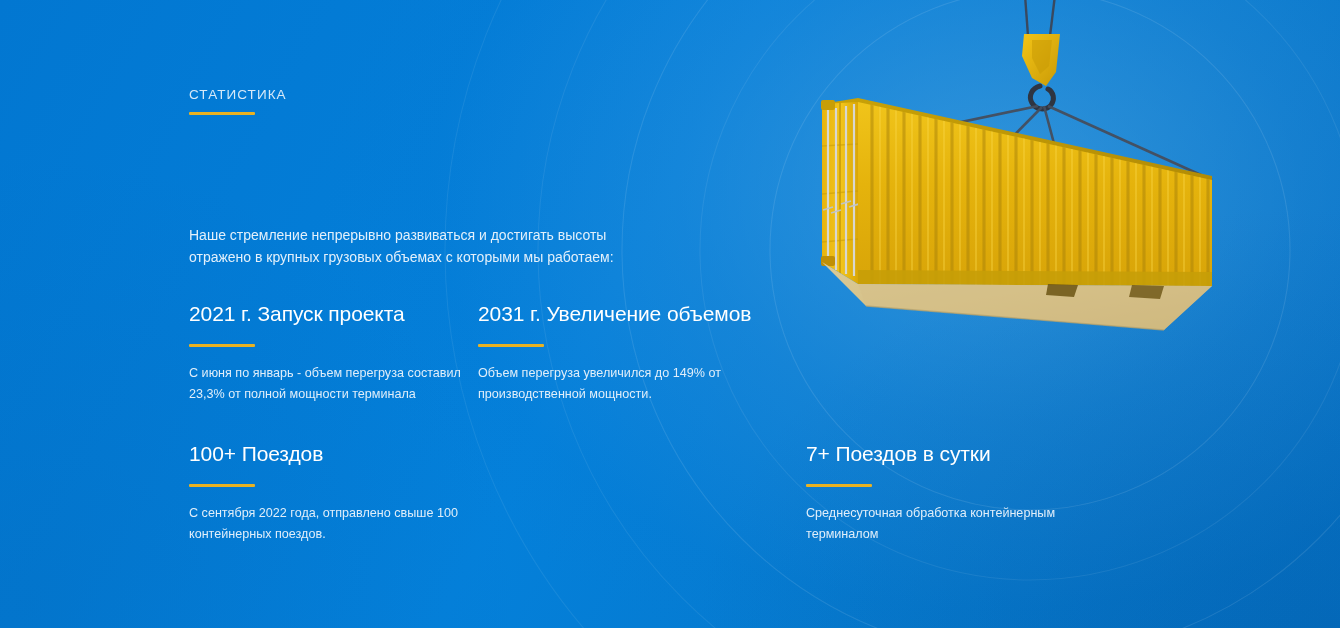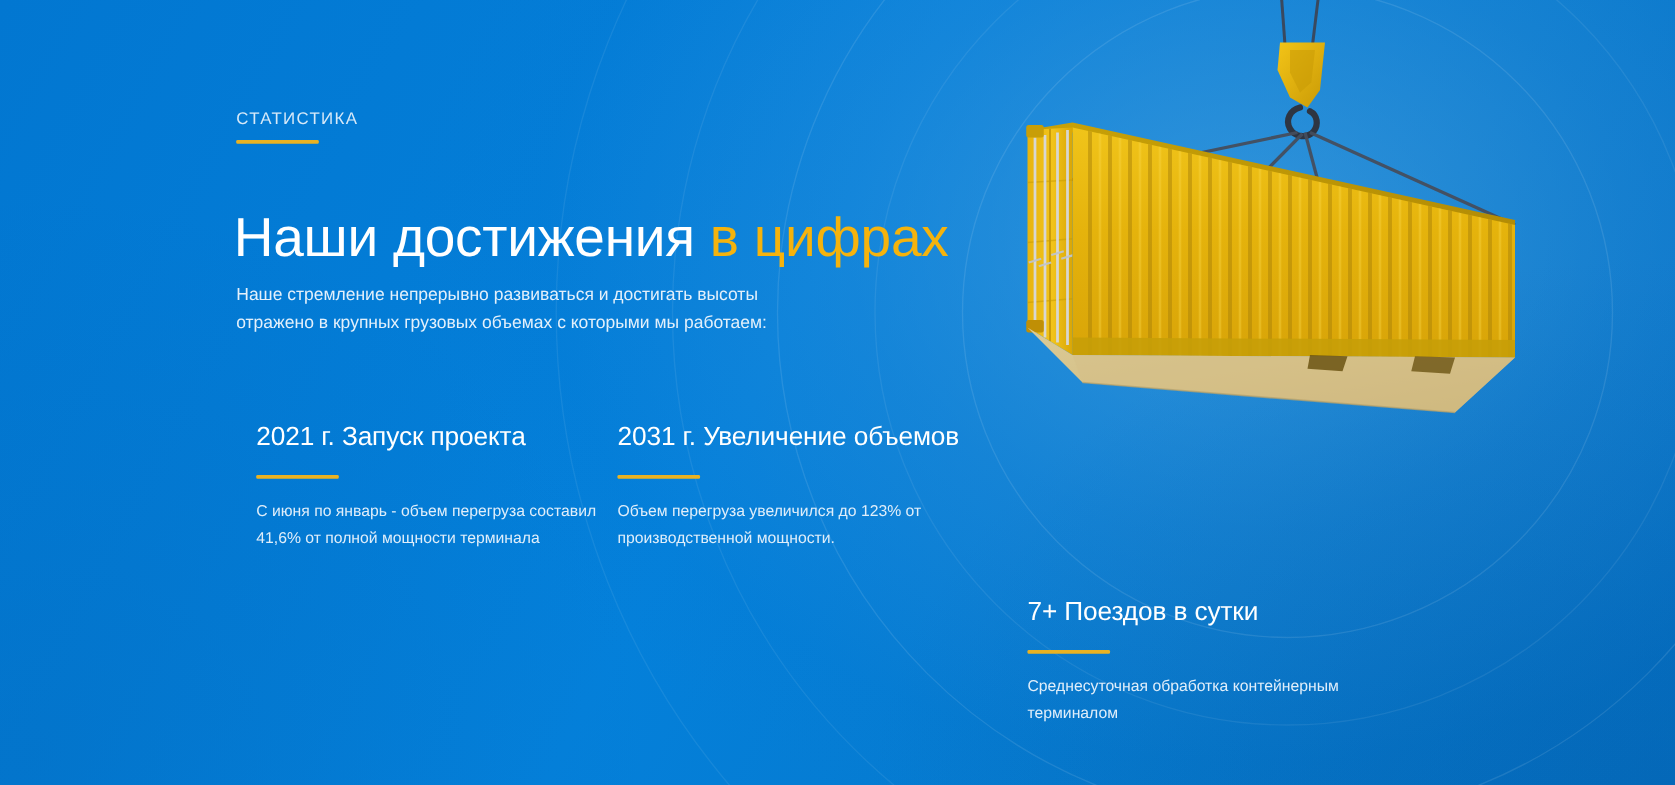--- a/index.html
+++ b/index.html
@@ -108,24 +108,23 @@
     width: 470px;
     font-size: 14px;
     line-height: 22px;
     color: #E3F0FB;
     font-weight: 400;
   }
 
   
   .stats {
     position: absolute;
-    left: 16px;
+    left: 0;
     top: 300px;
     width: 1000px;
-    margin-top: 36px;
   }
   .stat-row {
     position: relative;
     height: 140px;
   }
   .stat {
     position: absolute;
     top: 0;
   }
   .stat.col-0 { left: 0px;   width: 280px; }
@@ -329,40 +328,44 @@
 
       <polyline points="106,312 404,336" fill="none" stroke="#B9A26A" stroke-width="1.4" opacity="0.7"></polyline>
     </g>
   </svg>
 
   <div class="content">
 
     <div class="eyebrow">СТАТИСТИКА</div>
     <div class="eyebrow-rule"></div>
 
-    <h1 class="headline"><span>Наши достижения </span><span class="accent">в цифрах</span></h1>
 
     <p class="lede">Наше стремление непрерывно развиваться и достигать высоты отражено в крупных грузовых объемах с которыми мы работаем:</p>
 
     <div class="stats">
 
       <div class="stat-row">
         <div class="stat col-0">
           <div class="stat-title">2021 г. Запуск проекта</div>
           <div class="stat-rule"></div>
-          <div class="stat-desc">С июня по январь - объем перегруза составил 41,6% от полной мощности терминала</div>
+          <div class="stat-desc">С июня по январь - объем перегруза составил 23,3% от полной мощности терминала</div>
         </div>
         <div class="stat col-1">
           <div class="stat-title">2031 г. Увеличение объемов</div>
           <div class="stat-rule"></div>
-          <div class="stat-desc">Объем перегруза увеличился до 123% от производственной мощности.</div>
+          <div class="stat-desc">Объем перегруза увеличился до 149% от производственной мощности.</div>
         </div>
       </div>
 
       <div class="stat-row">
+        <div class="stat col-0">
+          <div class="stat-title">100+ Поездов</div>
+          <div class="stat-rule"></div>
+          <div class="stat-desc">С сентября 2022 года, отправлено свыше 100 контейнерных поездов.</div>
+        </div>
         <div class="stat col-2">
           <div class="stat-title">7+ Поездов в сутки</div>
           <div class="stat-rule"></div>
           <div class="stat-desc">Среднесуточная обработка контейнерным терминалом</div>
         </div>
       </div>
 
     </div>
   </div>
 </div>

